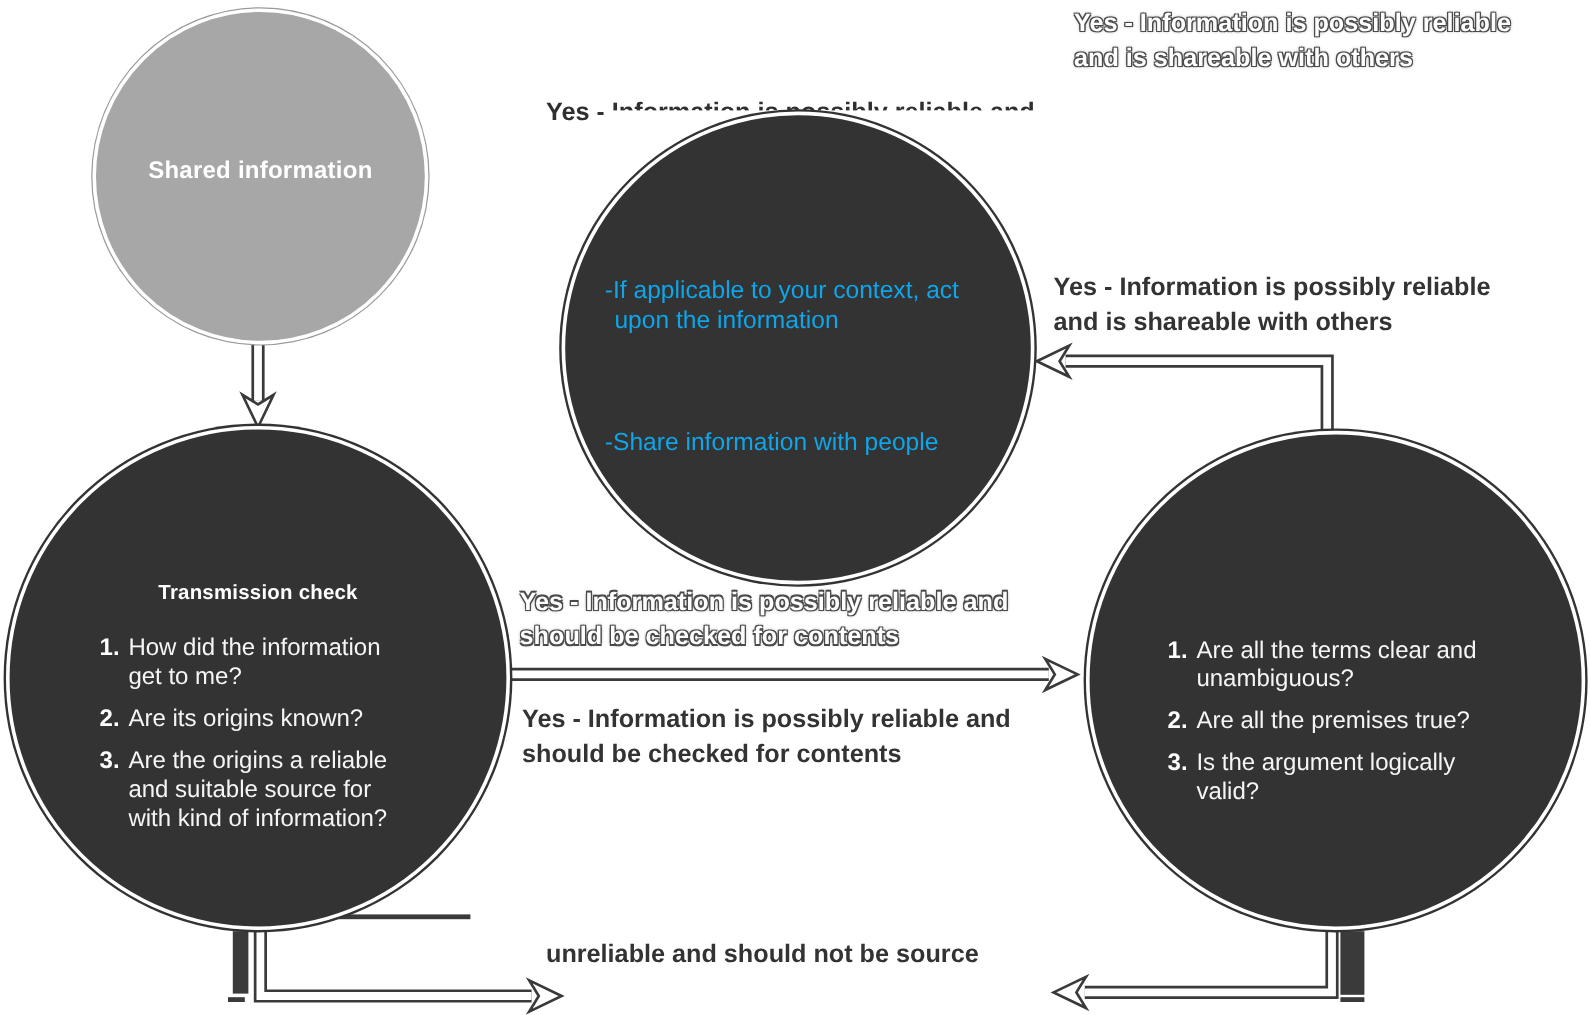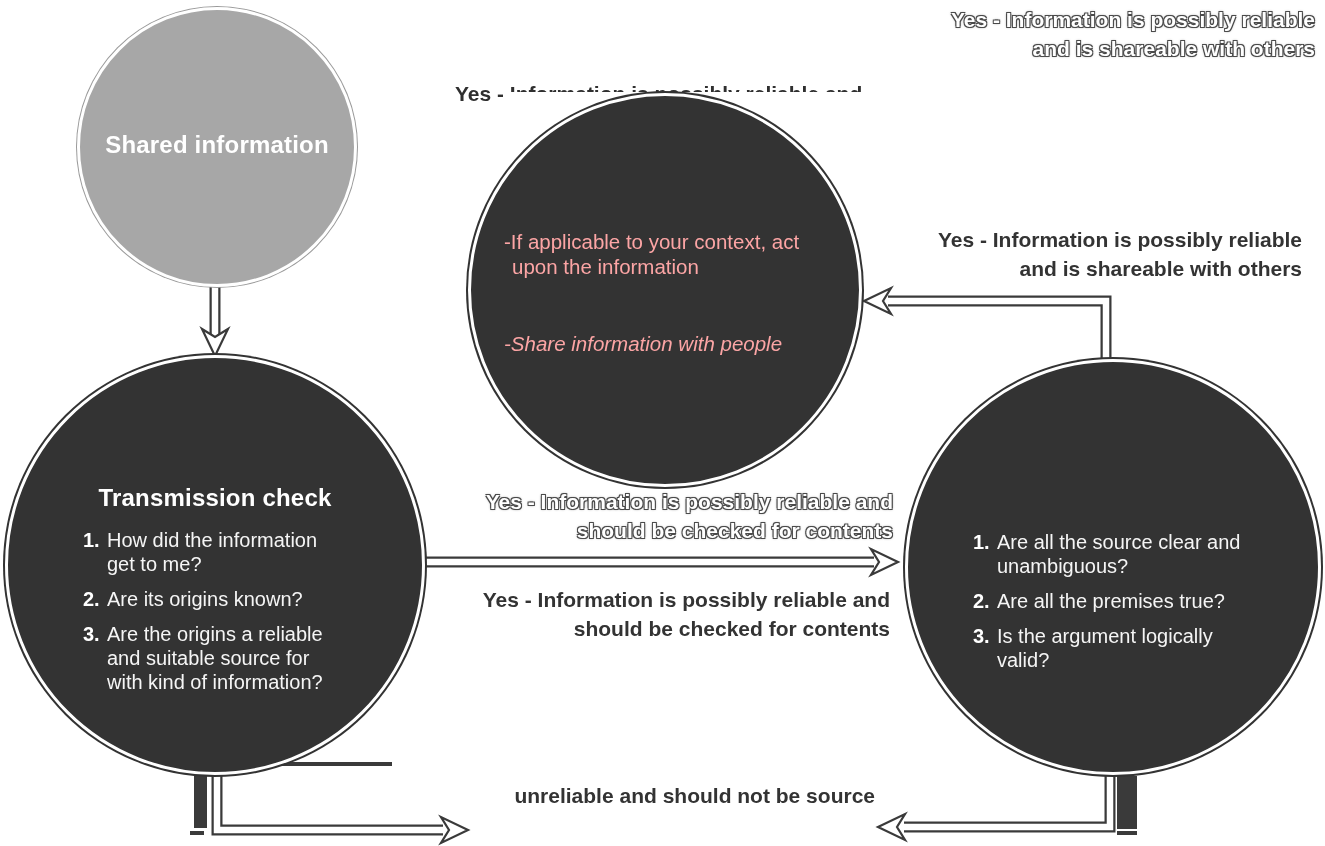--- a/index.html
+++ b/index.html
@@ -15,33 +15,33 @@
     box-shadow:0 0 0 2px #333333;
     box-sizing:border-box;
     z-index:3;
   }
   .circle.gray{
     background:#a7a7a7;
     box-shadow:0 0 0 1px #9a9a9a;
   }
   .circle-title{
     position:absolute;width:100%;text-align:center;
-    color:#ffffff;font-weight:700;font-size:24px;letter-spacing:.2px;
+    color:#ffffff;font-weight:700;font-size:17px;letter-spacing:.2px;
   }
   .node-list{position:absolute;color:#f5f5f5;font-size:20px;line-height:1.2;}
   .node-item{display:flex;margin-bottom:11px;}
   .node-item .num{font-weight:700;flex:0 0 24px;color:#ffffff;}
   .node-item .txt{flex:1;}
-  .action-text{position:absolute;color:#fca5a5;font-size:20.5px;line-height:1.22;}
+  .action-text{position:absolute;color:#0ea5e9;font-size:20.5px;line-height:1.22;}
   .action-text .ln{display:block;}
   .action-text .indent{margin-left:8px;}
-  .action-text .gap{margin-top:52px;font-style:italic;}
+  .action-text .gap{margin-top:77px;}
   
   .lbl{
-    position:absolute;text-align:right;font-weight:700;font-size:21px;line-height:1.37;
+    position:absolute;text-align:left;font-weight:700;font-size:21px;line-height:1.37;
     z-index:5;white-space:nowrap;
   }
   .lbl .l1,.lbl .l2{display:block;}
   .lbl.dark{color:#333333;}
   .lbl.white{
     color:#ffffff;
     text-shadow:-1px -1px 0 #4a4a4a,1px -1px 0 #4a4a4a,-1px 1px 0 #4a4a4a,1px 1px 0 #4a4a4a,0 0 3px #5a5a5a;
   }
   
   .fragment{
@@ -94,21 +94,21 @@
     <polygon class="head" points="263,67 236,54 244,67 236,80"></polygon>
   </svg>
 
   <svg class="arrow" style="left:862px;top:763px;" width="262" height="83">
     <path class="tube-outer" d="M 248 5 L 248 64 L 42 64"></path>
     <path class="tube-inner" d="M 248 5 L 248 64 L 42 64"></path>
     <polygon class="head" points="16,64 43,51 35,64 43,77"></polygon>
   </svg>
 
   <div class="circle gray" style="left:77px;top:7px;width:280px;height:280px;">
-    <div class="circle-title" style="top:121px;font-size:24px;">Shared information</div>
+    <div class="circle-title" style="top:121px;font-size:20px;">Shared information</div>
   </div>
 
   <div class="circle" style="left:468px;top:93px;width:394px;height:394px;">
     <div class="action-text" style="left:33px;top:133px;width:340px;">
       <span class="ln">-If applicable to your context, act</span>
       <span class="ln indent">upon the information</span>
       <span class="ln gap">-Share information with people</span>
     </div>
   </div>
 
@@ -127,21 +127,21 @@
         <span class="num">3.</span>
         <span class="txt">Are the origins a reliable and suitable source for with kind of information?</span>
       </div>
     </div>
   </div>
 
   <div class="circle" style="left:905px;top:359px;width:416px;height:416px;">
     <div class="node-list" style="left:65px;top:168px;width:285px;">
       <div class="node-item">
         <span class="num">1.</span>
-        <span class="txt">Are all the source clear and unambiguous?</span>
+        <span class="txt">Are all the terms clear and unambiguous?</span>
       </div>
       <div class="node-item">
         <span class="num">2.</span>
         <span class="txt">Are all the premises true?</span>
       </div>
       <div class="node-item">
         <span class="num">3.</span>
         <span class="txt">Is the argument logically valid?</span>
       </div>
     </div>

